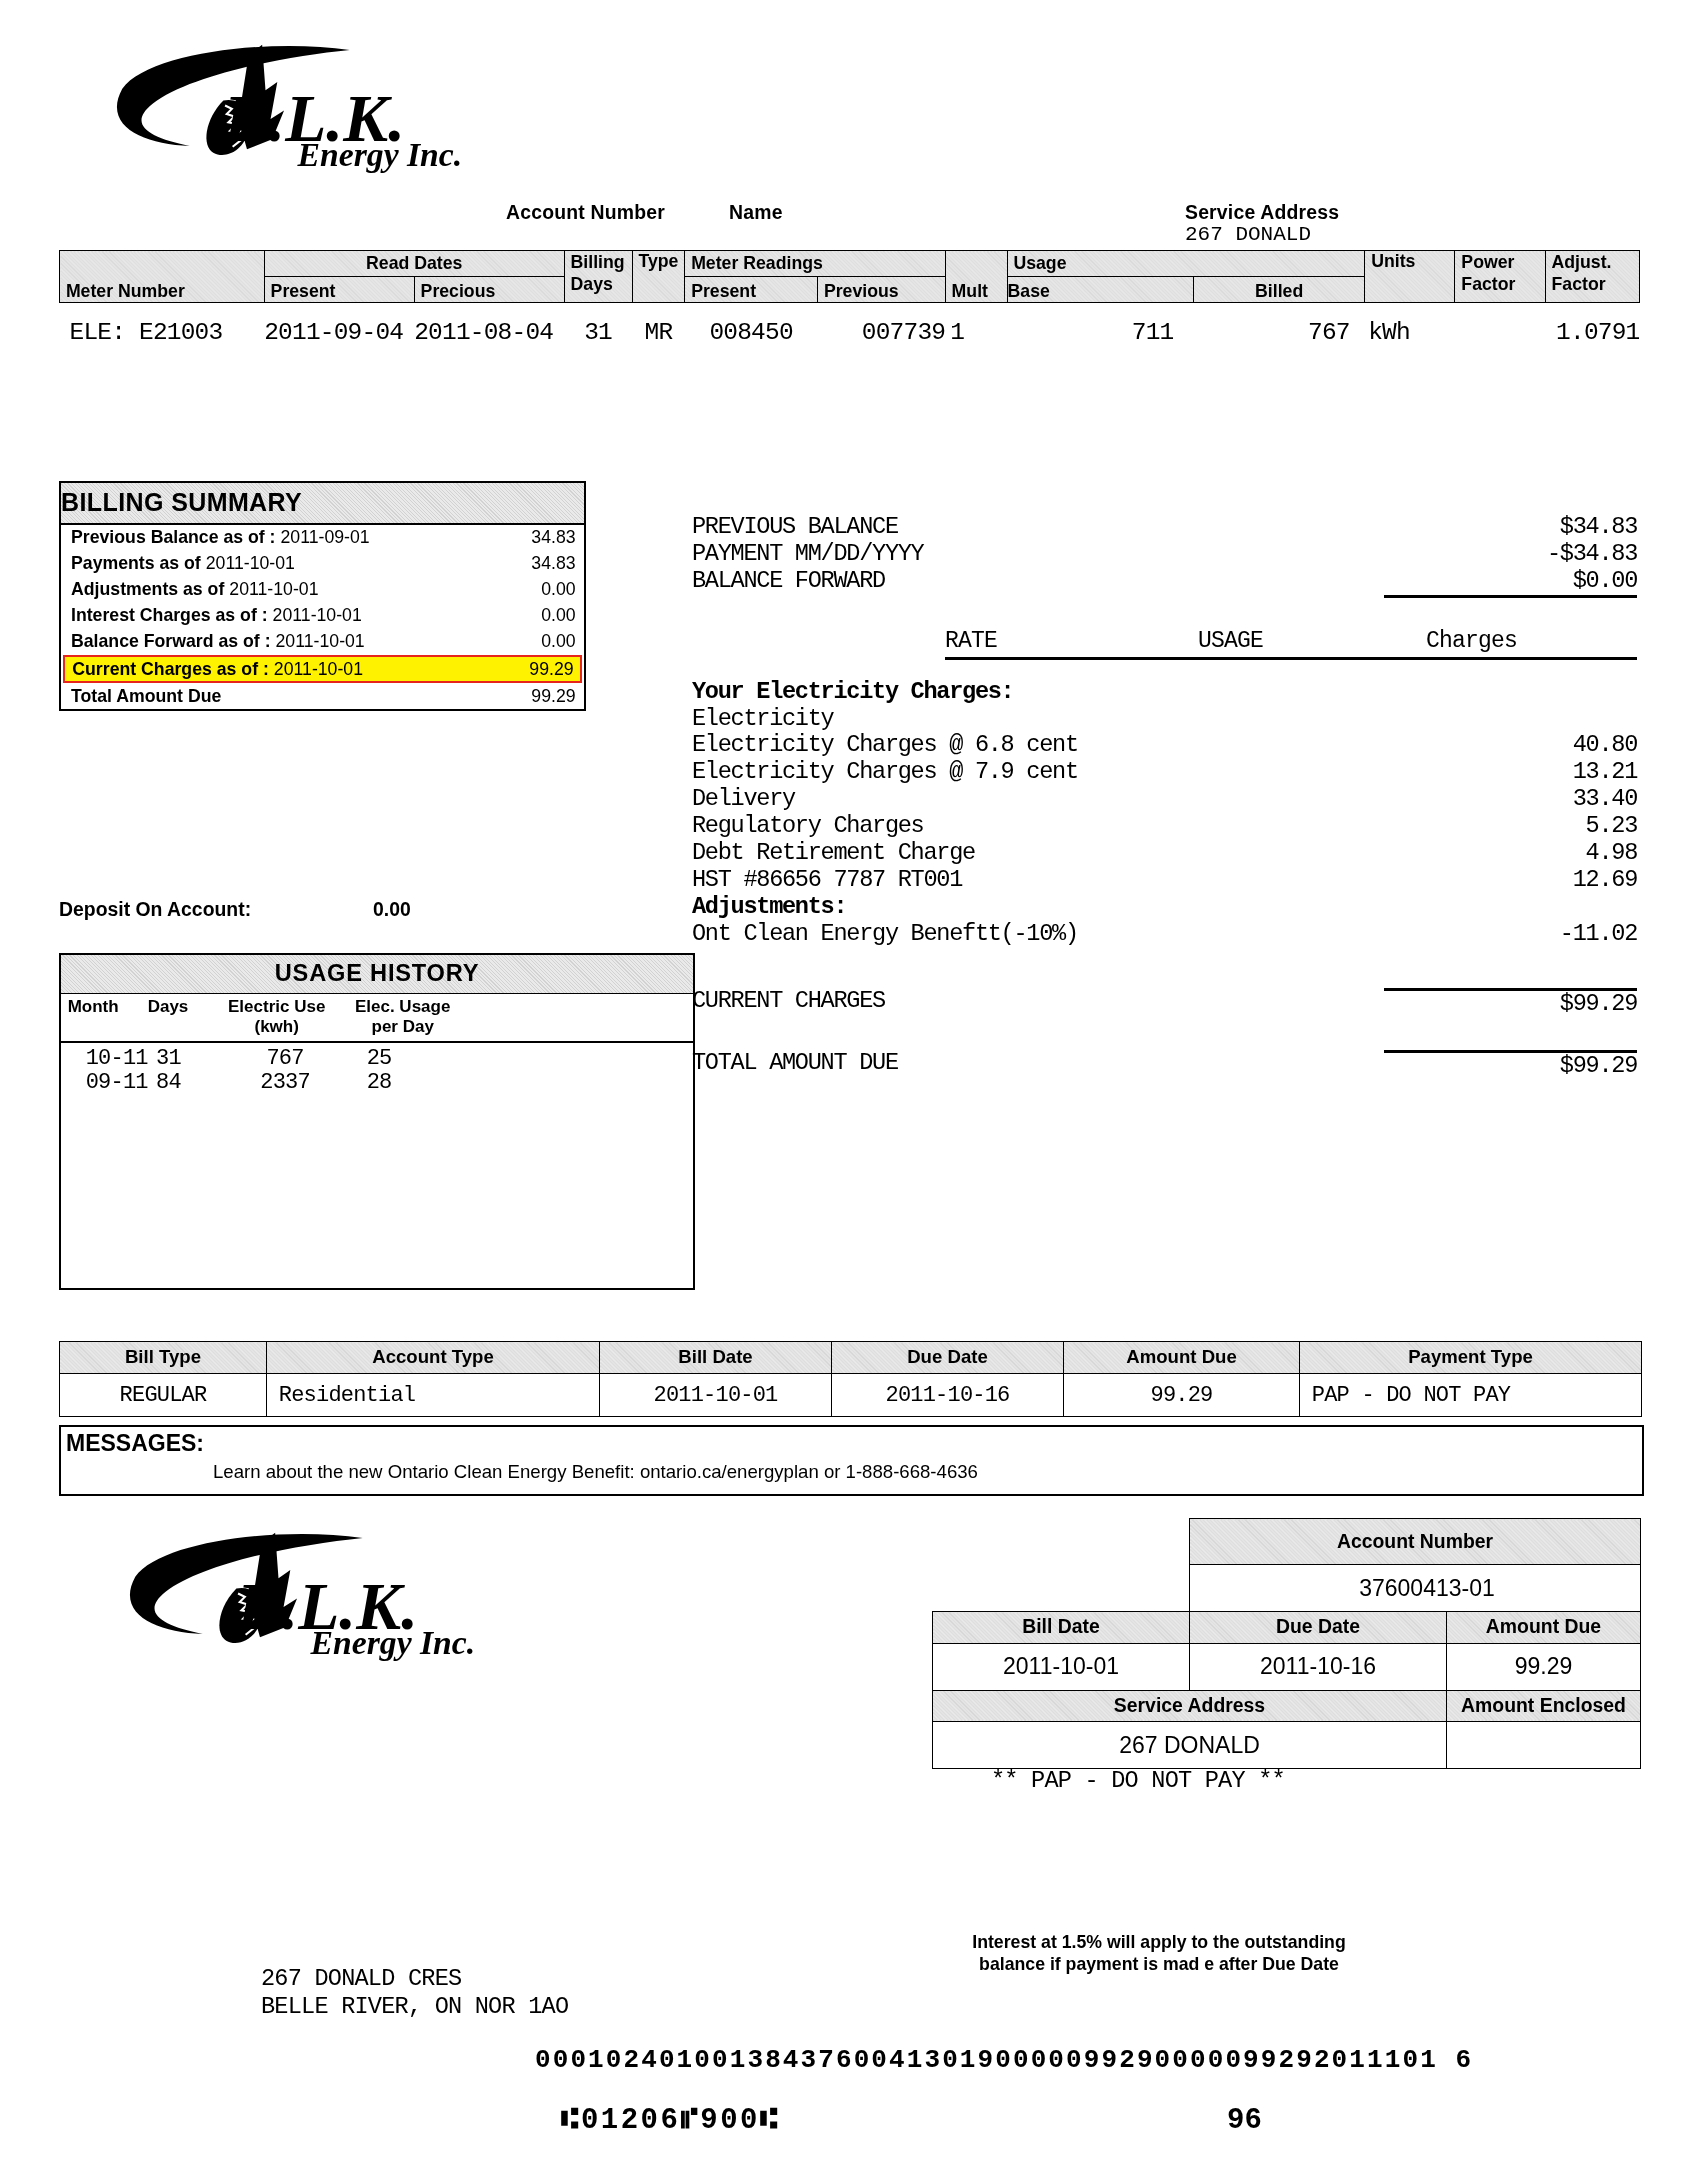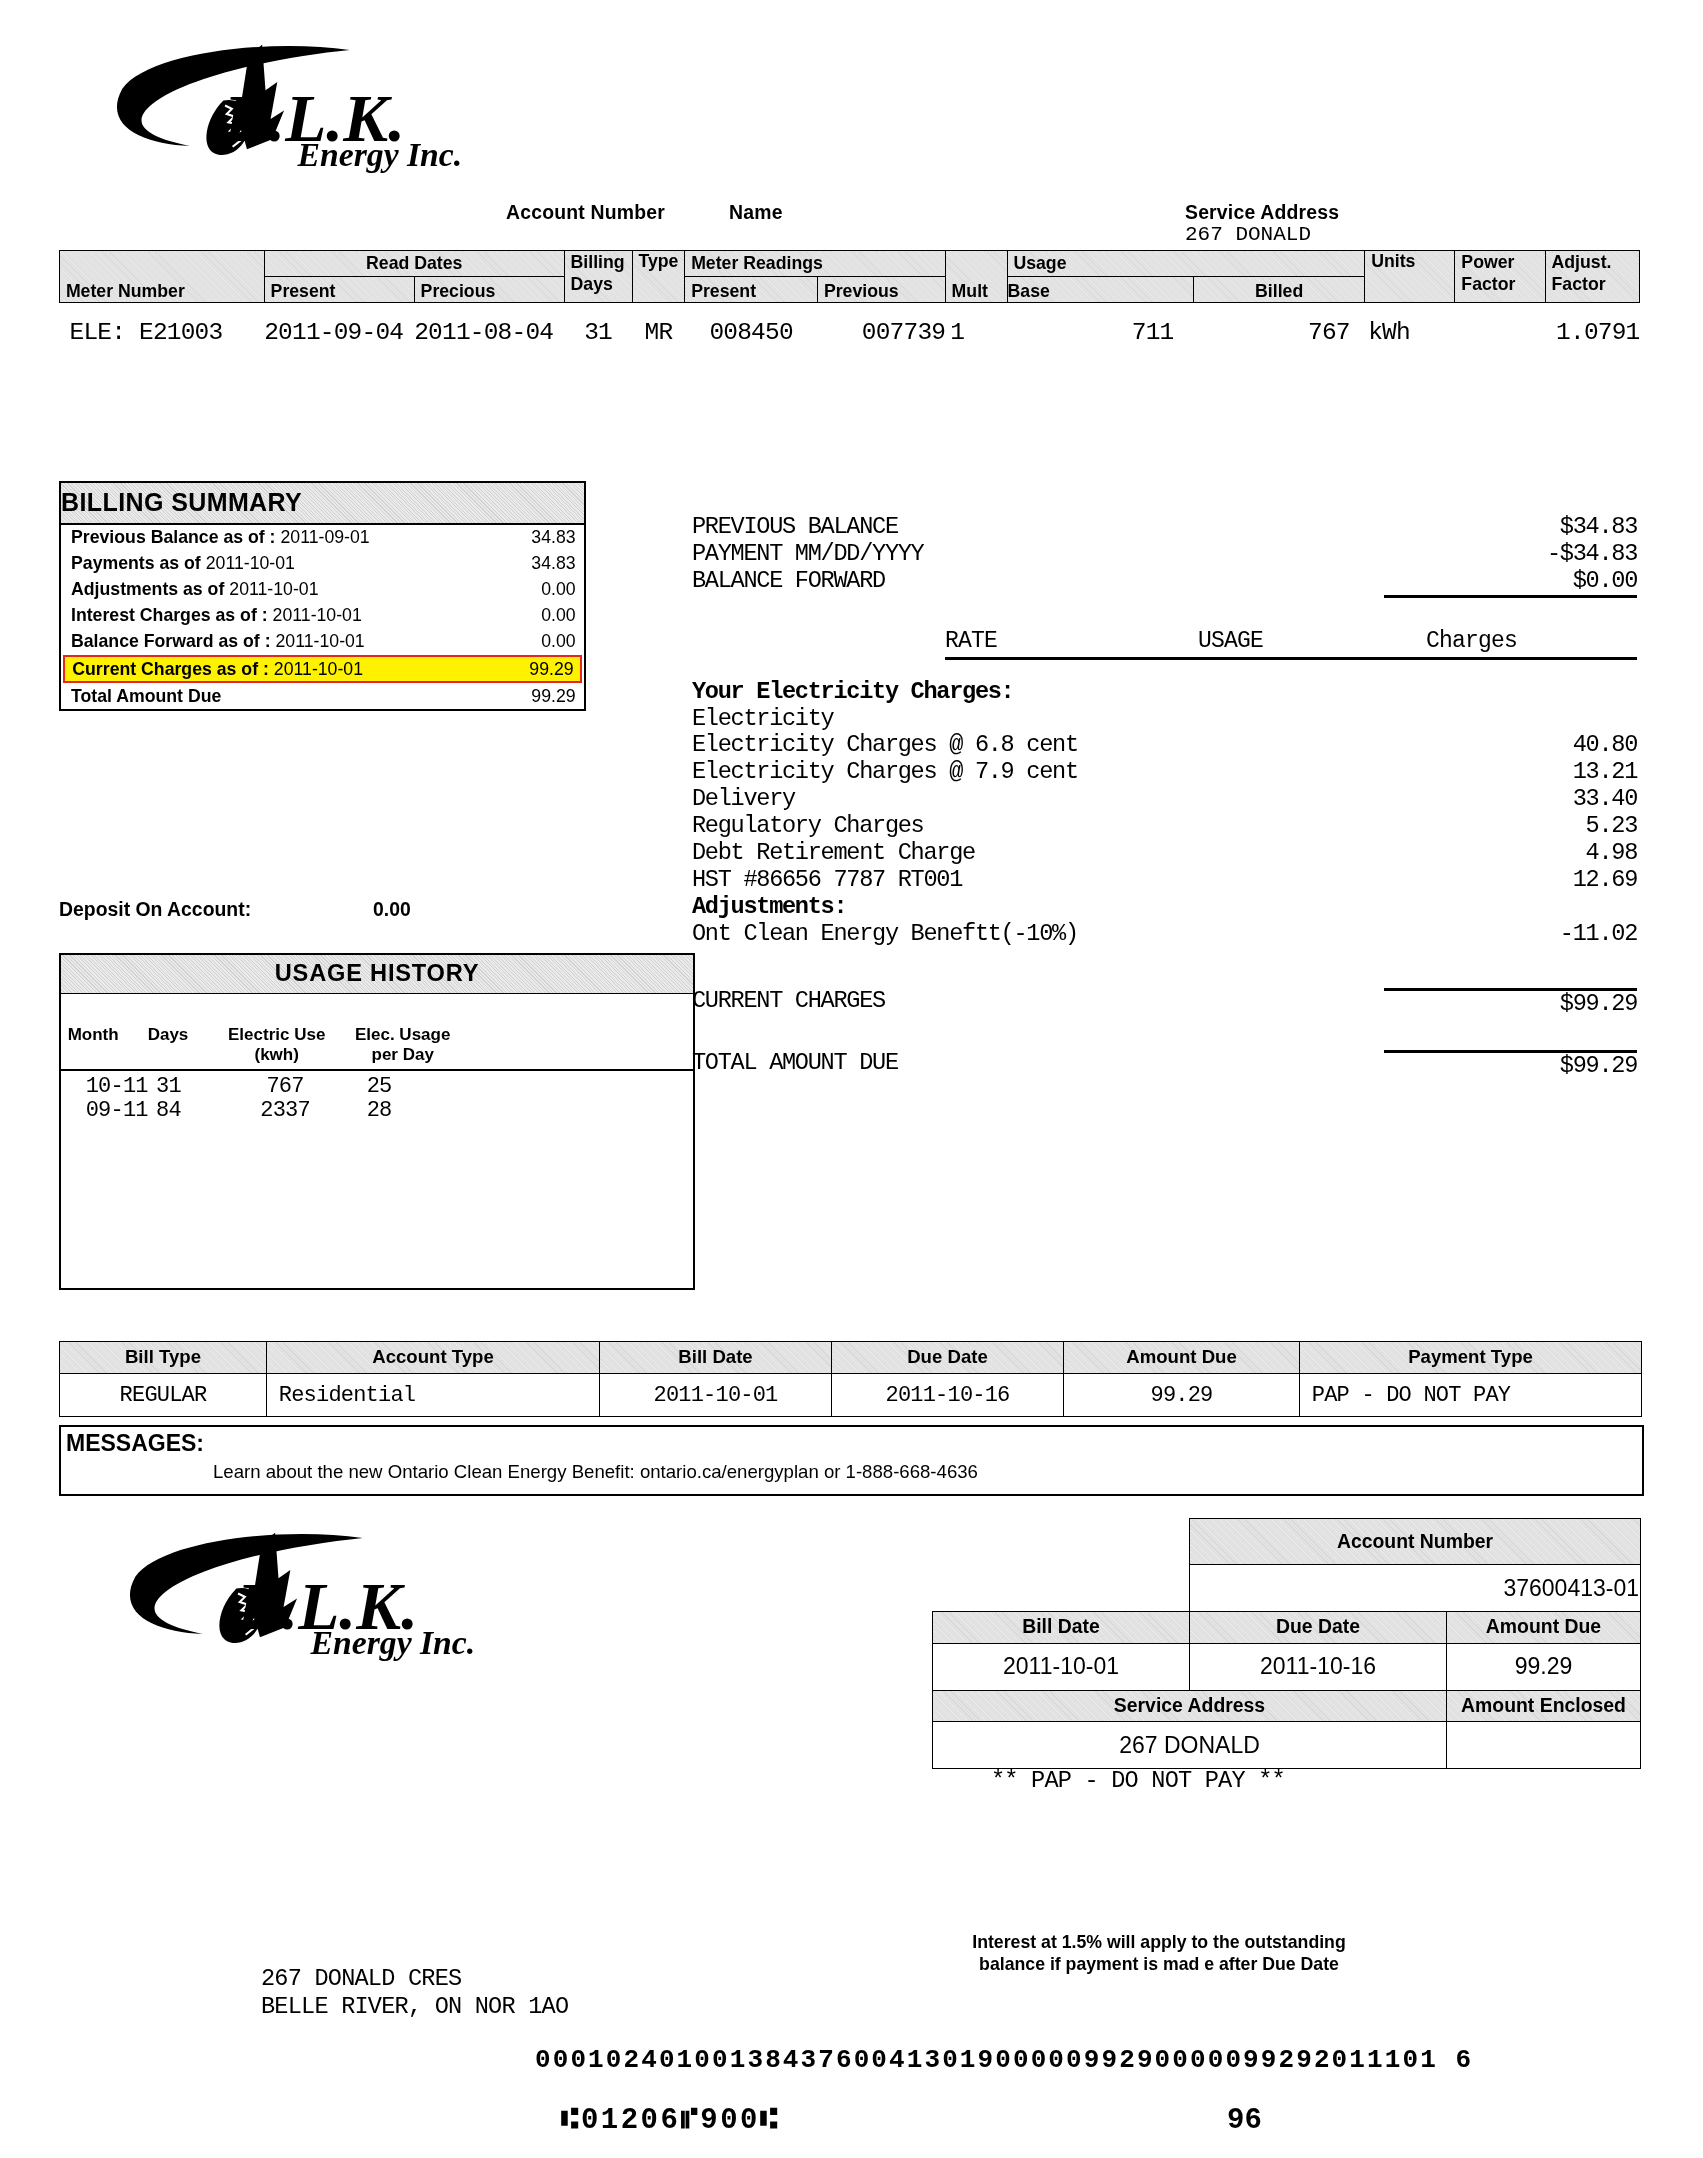--- a/index.html
+++ b/index.html
@@ -57,21 +57,21 @@
 
   
   #usage-history{position:absolute;left:59px;top:953px;width:632px;height:333px;
      border:2.5px solid #000;}
   #usage-history .uh-title{
     background:#eaeaea;
     background-image:repeating-linear-gradient(45deg,#d2d2d2 0 0.8px,transparent 0.8px 2.5px);
     text-align:center;font-weight:bold;font-size:23.6px;letter-spacing:0.8px;
     padding:5px 0 5.9px;border-bottom:1.7px solid #000;
   }
-  #usage-history .uh-head{display:flex;border-bottom:2.5px solid #000;padding:3.4px 0 5px 6.7px;margin-top:28px;}
+  #usage-history .uh-head{display:flex;border-bottom:2.5px solid #000;padding:3.4px 0 5px 6.7px;}
   #usage-history .uh-head div{font-weight:bold;font-size:17px;line-height:1.15;}
   .uh-c1{width:80px;}.uh-c2{width:66px;}.uh-c3{width:126px;text-align:center;}
   .uh-c4{width:126px;text-align:center;}
   #usage-history .uh-body{padding:3.4px 0 0 6.7px;}
   .uh-row{display:flex;font-family:"Liberation Mono",monospace;font-size:22px;line-height:1.08;letter-spacing:-0.8px;}
   .uh-row .uh-c1{width:80px;text-align:right;}
   .uh-row .uh-c2{width:66px;padding-left:8.4px;}
   .uh-row .uh-c3{width:126px;text-align:center;padding-right:18.6px;}
   .uh-row .uh-c4{width:126px;text-align:left;padding-right:47px;}
 
@@ -434,21 +434,21 @@
         <col style="width:257px">
         <col style="width:194px">
       </colgroup>
     <tbody>
       <tr>
         <td class="blank"></td>
         <th colspan="2">Account Number</th>
       </tr>
       <tr>
         <td class="blank"></td>
-        <td colspan="2" style="text-align:right;padding-left:25px;">37600413-01</td>
+        <td colspan="2" style="text-align:center;padding-left:25px;">37600413-01</td>
       </tr>
       <tr>
         <th>Bill Date</th>
         <th>Due Date</th>
         <th>Amount Due</th>
       </tr>
       <tr>
         <td>2011-10-01</td>
         <td>2011-10-16</td>
         <td>99.29</td>

